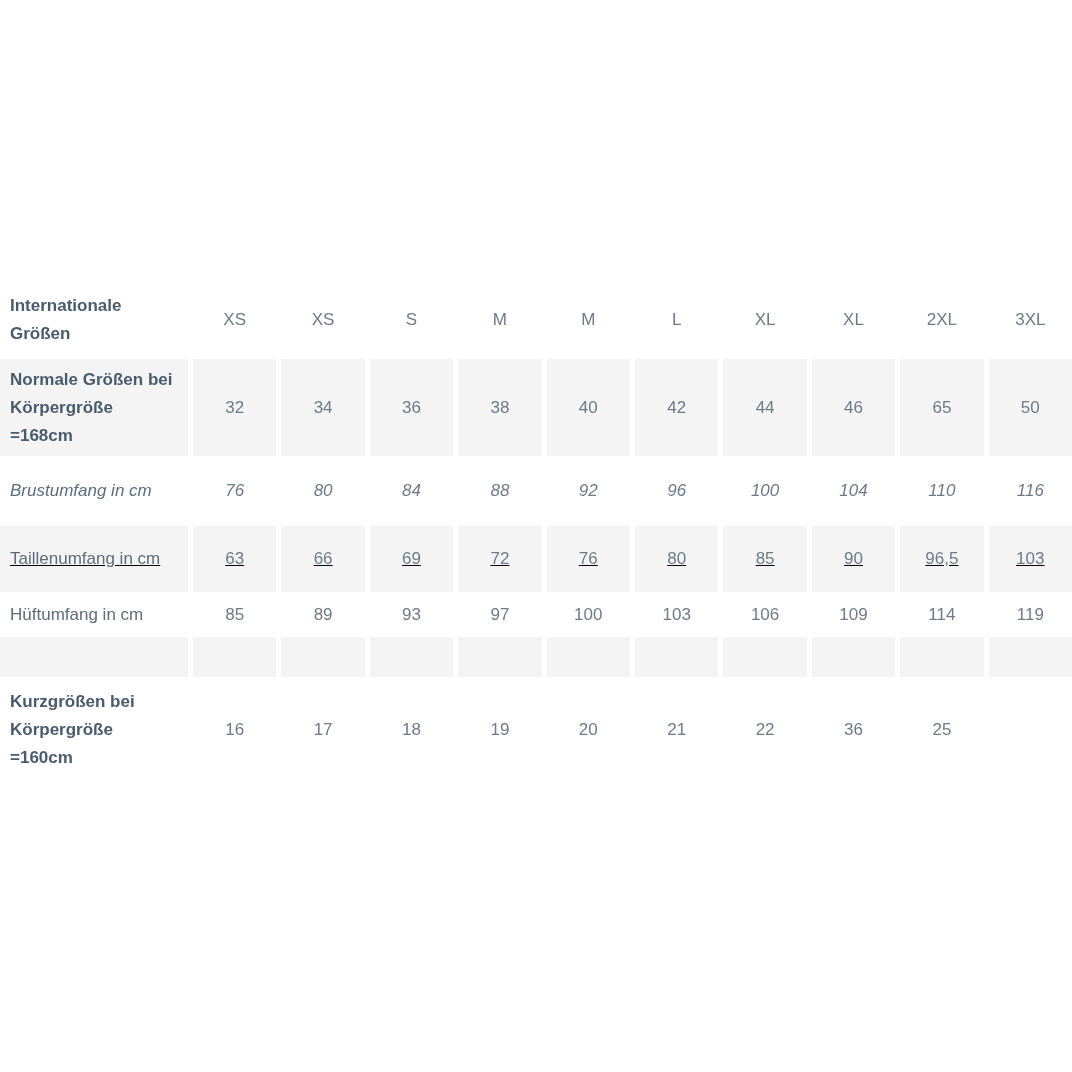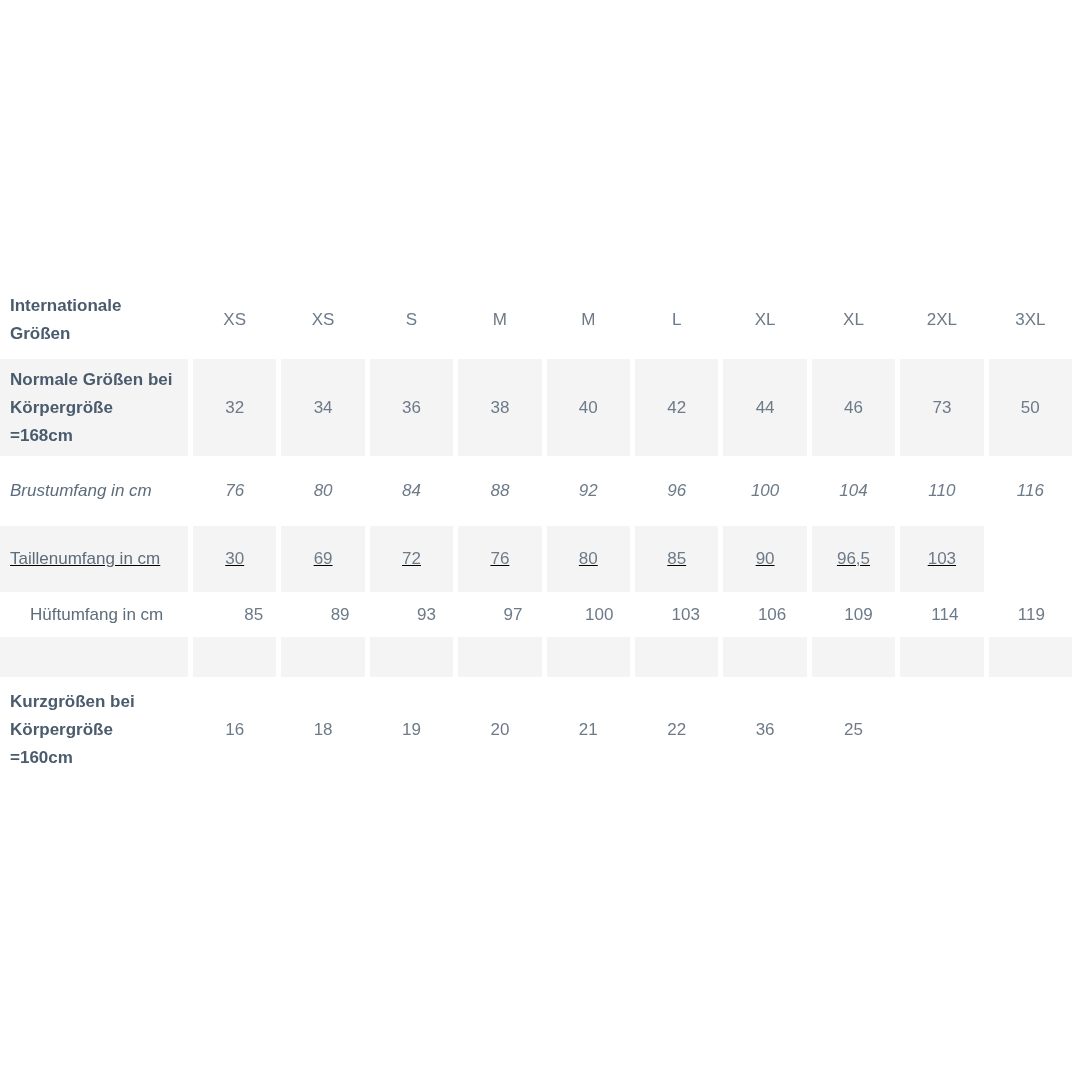--- a/index.html
+++ b/index.html
@@ -42,21 +42,21 @@
   .cell.val {
     justify-content: center;
     text-align: center;
     color: var(--value-text);
   }
   .row.shaded .cell { background: var(--row-shade); }
   .r-header { min-height: 78px; }
   .r0 { min-height: 97px; }
   .r1 { min-height: 70px; font-style: italic; }
   .r2 { min-height: 66px; text-decoration: underline; }
-  .r3 { min-height: 45px; margin-left: 20px; }
+  .r3 { min-height: 45px; }
   .r4 { min-height: 40px; }
   .r5 { min-height: 105px; }
 </style>
 </head>
 <body>
 
 <div class="page">
   <div class="table">
 
     <div class="row r-header">
@@ -76,41 +76,42 @@
     <div class="row shaded r0">
       <div class="cell label bold">Normale Größen bei Körpergröße =168cm</div>
       <div class="cell val">32</div>
       <div class="cell val">34</div>
       <div class="cell val">36</div>
       <div class="cell val">38</div>
       <div class="cell val">40</div>
       <div class="cell val">42</div>
       <div class="cell val">44</div>
       <div class="cell val">46</div>
-      <div class="cell val">73</div>
+      <div class="cell val">65</div>
       <div class="cell val">50</div>
     </div>
 
     <div class="row r1">
       <div class="cell label">Brustumfang in cm</div>
       <div class="cell val">76</div>
       <div class="cell val">80</div>
       <div class="cell val">84</div>
       <div class="cell val">88</div>
       <div class="cell val">92</div>
       <div class="cell val">96</div>
       <div class="cell val">100</div>
       <div class="cell val">104</div>
       <div class="cell val">110</div>
       <div class="cell val">116</div>
     </div>
 
     <div class="row shaded r2">
       <div class="cell label">Taillenumfang in cm</div>
-      <div class="cell val">30</div>
+      <div class="cell val">63</div>
+      <div class="cell val">66</div>
       <div class="cell val">69</div>
       <div class="cell val">72</div>
       <div class="cell val">76</div>
       <div class="cell val">80</div>
       <div class="cell val">85</div>
       <div class="cell val">90</div>
       <div class="cell val">96,5</div>
       <div class="cell val">103</div>
     </div>
 
@@ -138,20 +139,21 @@
       <div class="cell val"></div>
       <div class="cell val"></div>
       <div class="cell val"></div>
       <div class="cell val"></div>
       <div class="cell val"></div>
     </div>
 
     <div class="row r5">
       <div class="cell label bold">Kurzgrößen bei Körpergröße =160cm</div>
       <div class="cell val">16</div>
+      <div class="cell val">17</div>
       <div class="cell val">18</div>
       <div class="cell val">19</div>
       <div class="cell val">20</div>
       <div class="cell val">21</div>
       <div class="cell val">22</div>
       <div class="cell val">36</div>
       <div class="cell val">25</div>
     </div>
 
   </div>

